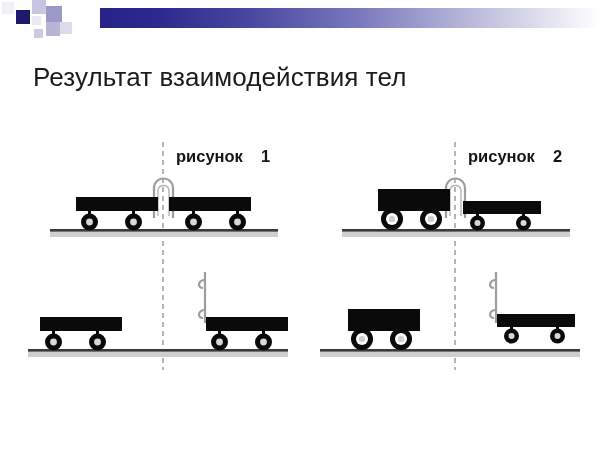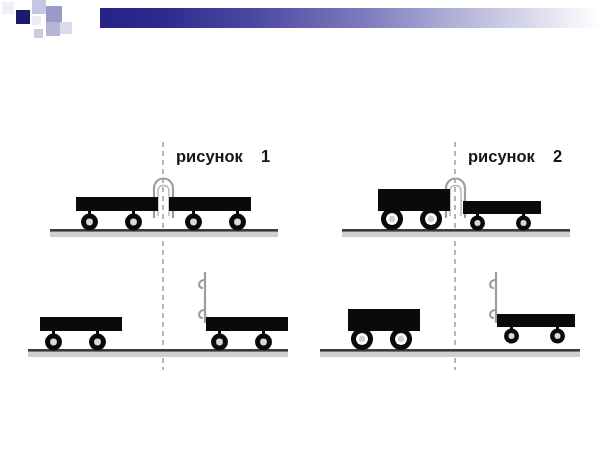--- a/index.html
+++ b/index.html
@@ -97,20 +97,21 @@
   <div class="deco-square" style="left:16px; top:10px; width:14px; height:14px; background:#1d1a6e;"></div>
   <div class="deco-square" style="left:46px; top:6px; width:16px; height:16px; background:#9a99c8;"></div>
   <div class="deco-square" style="left:32px; top:16px; width:9px; height:9px; background:#eceaf4;"></div>
   <div class="deco-square" style="left:46px; top:22px; width:14px; height:14px; background:#b6b5d6;"></div>
   <div class="deco-square" style="left:60px; top:22px; width:12px; height:12px; background:#dcdbec;"></div>
   <div class="deco-square" style="left:34px; top:29px; width:9px; height:9px; background:#cbcae0;"></div>
   <div id="header-band"></div>
 </div>
 
 <h1 id="slide-title">
+  <span class="title-line">Результат взаимодействия тел</span>
 </h1>
 
 <div id="figures">
 
   <div class="figure-panel" id="figure-panel-1">
     <svg class="figure-svg" viewBox="0 0 290 250" xmlns="http://www.w3.org/2000/svg">
 
       <line x1="155" y1="12" x2="155" y2="240" stroke="#8e8e8e" stroke-width="1.3" stroke-dasharray="5,4"></line>
 
       <text x="168" y="32" class="fig-caption-text">рисунок</text>

